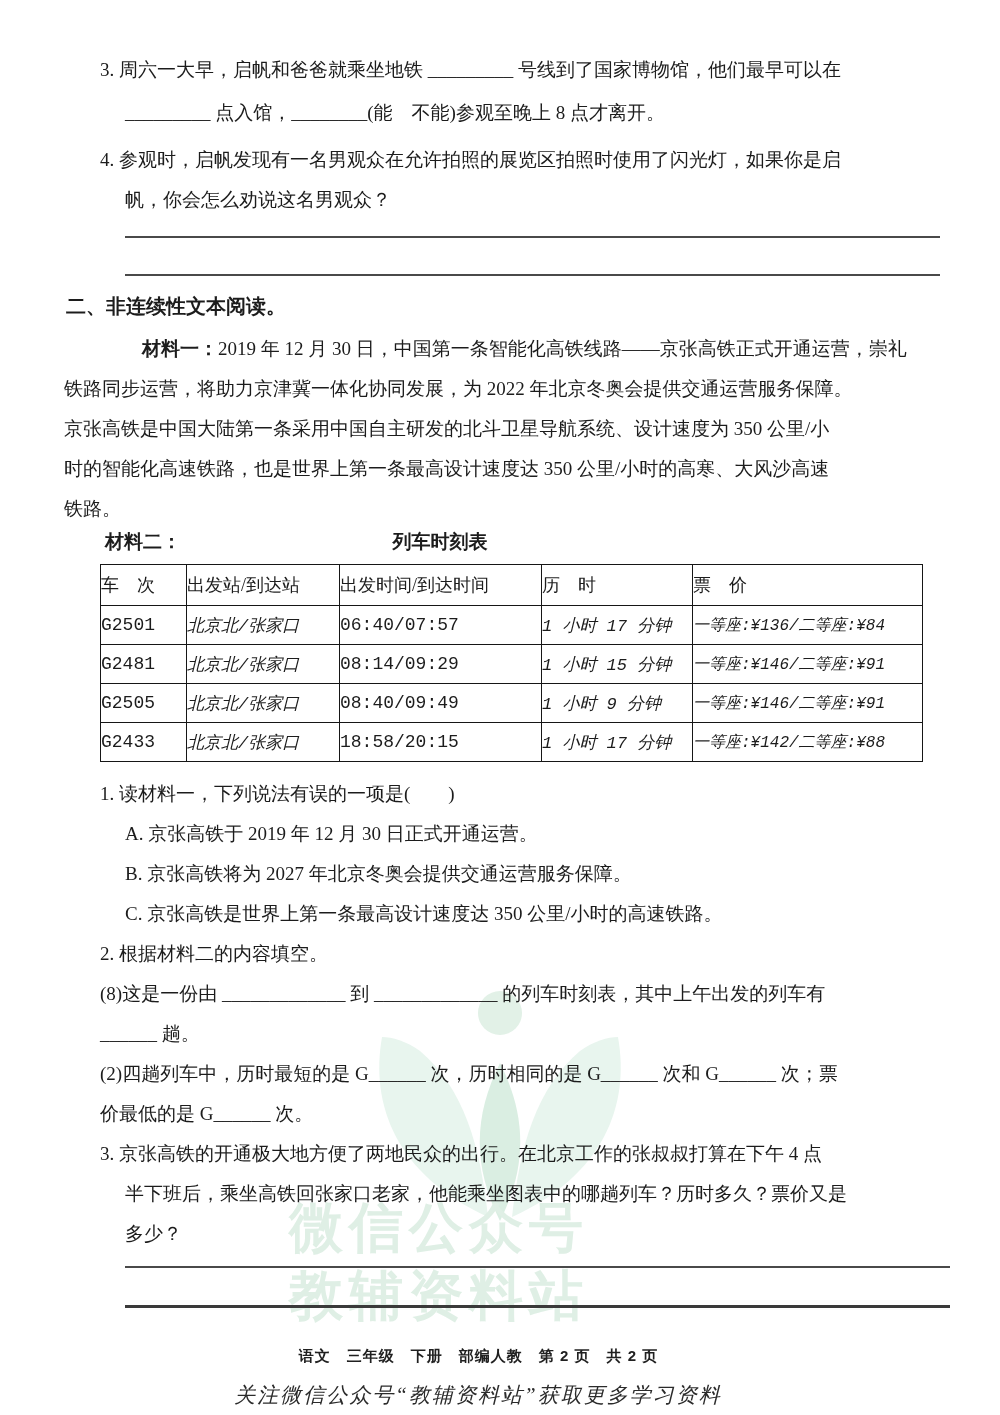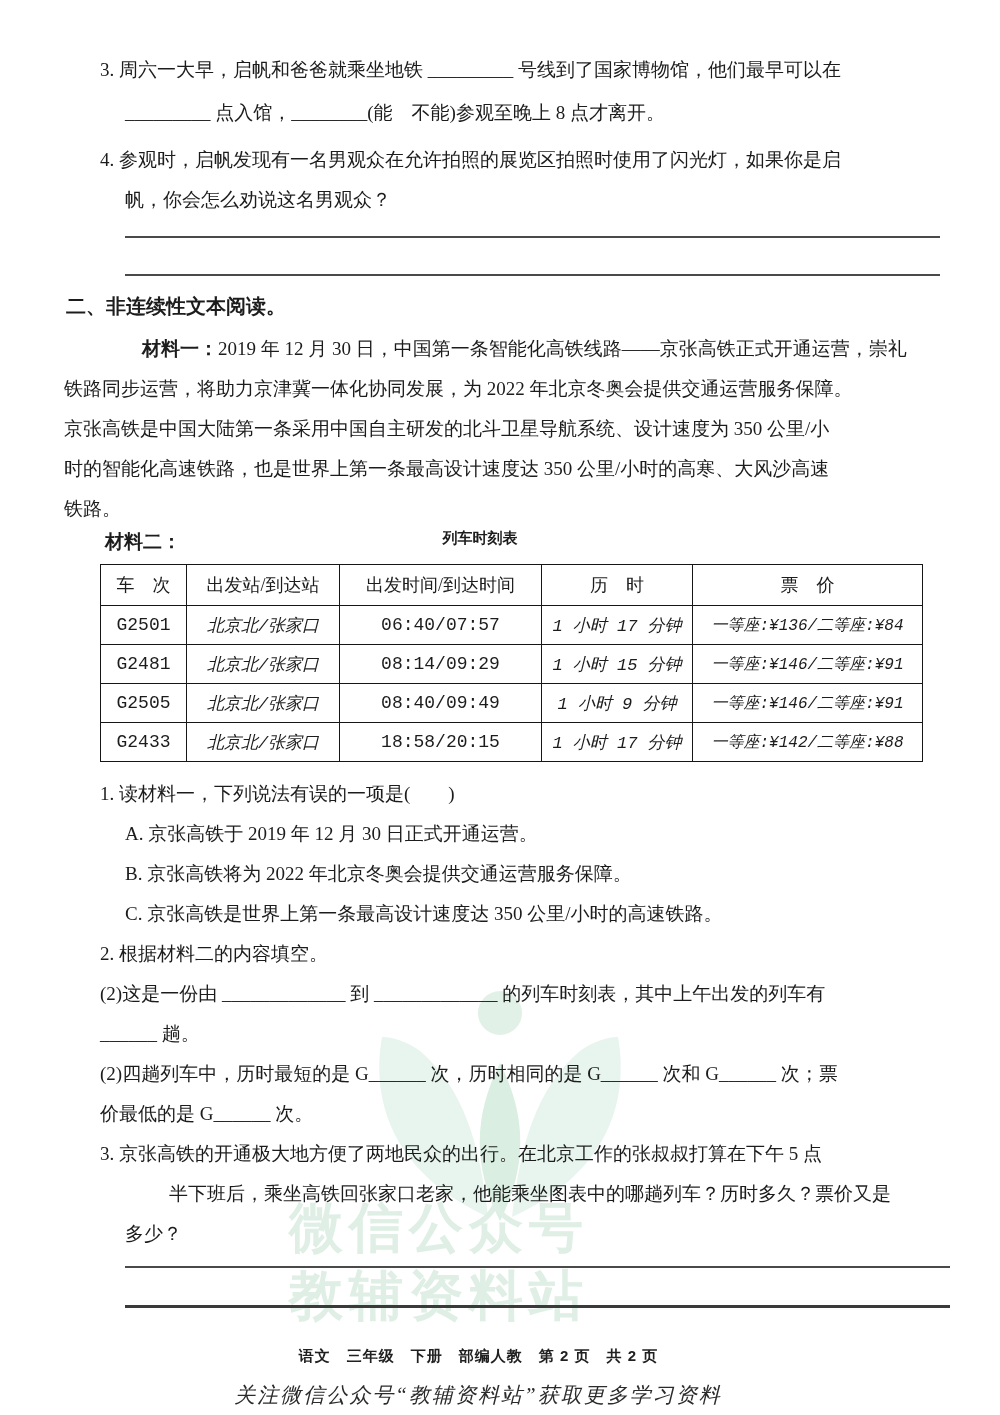--- a/index.html
+++ b/index.html
@@ -17,21 +17,21 @@
   .rule { position:absolute; height:0; border-top:2px solid #4a4a4a; }
   .rule-thick { border-top:3px solid #3a3a3a; }
 
   
   .timetable {
     position:absolute; left:100px; top:564px;
     border-collapse:collapse; table-layout:fixed;
   }
   .timetable th, .timetable td {
     border:1.5px solid #161616;
-    text-align:center; vertical-align:middle;
+    text-align:left; vertical-align:middle;
     padding:0; overflow:hidden;
   }
   .timetable th { font-size:18px; font-weight:400; height:40px; }
   .timetable td { font-size:18px; height:38px;font-family:Liberation Mono, monospace; }
   .timetable td.kai { font-style:italic; font-size:17px; }
   .timetable td.price { font-style:italic; font-size:16px; }
 
   
   .wm { position:absolute; z-index:0; }
   .wm-text {
@@ -81,21 +81,21 @@
 
   <div class="abs body-line" style="left:100px; top:336px;margin-left:42px;">
     <span class="hei" style="font-size:19px;">材料一：</span><span>2019 年 12 月 30 日，中国第一条智能化高铁线路——京张高铁正式开通运营，崇礼</span>
   </div>
   <div class="abs body-line" style="left:64px; top:376px;">铁路同步运营，将助力京津冀一体化协同发展，为 2022 年北京冬奥会提供交通运营服务保障。</div>
   <div class="abs body-line" style="left:64px; top:416px;">京张高铁是中国大陆第一条采用中国自主研发的北斗卫星导航系统、设计速度为 350 公里/小</div>
   <div class="abs body-line" style="left:64px; top:456px;">时的智能化高速铁路，也是世界上第一条最高设计速度达 350 公里/小时的高寒、大风沙高速</div>
   <div class="abs body-line" style="left:64px; top:496px;">铁路。</div>
 
   <div class="abs hei" style="left:105px; top:529px; font-size:19px;">材料二：</div>
-  <div class="abs hei" style="left:0px; top:529px; width:880px; text-align:center; font-size:15px; white-space:nowrap;margin-left:40px;">列车时刻表</div>
+  <div class="abs hei" style="left:0px; top:529px; width:880px; text-align:center; font-size:19px; white-space:nowrap;">列车时刻表</div>
 
   <table class="timetable">
     <colgroup>
       <col style="width:86px">
         <col style="width:153px">
         <col style="width:202px">
         <col style="width:151px">
         <col style="width:230px">
     </colgroup>
     <thead>
@@ -134,29 +134,29 @@
         <td class="kai">北京北/张家口</td>
         <td>18:58/20:15</td>
         <td class="kai">1 小时 17 分钟</td>
         <td class="price">一等座:¥142/二等座:¥88</td>
       </tr>
     </tbody>
   </table>
 
   <div class="abs body-line" style="left:100px; top:781px;">1. 读材料一，下列说法有误的一项是(　　)</div>
   <div class="abs body-line" style="left:125px; top:821px;">A. 京张高铁于 2019 年 12 月 30 日正式开通运营。</div>
-  <div class="abs body-line" style="left:125px; top:861px;">B. 京张高铁将为 2022 年北京冬奥会提供交通运营服务保障。</div>
+  <div class="abs body-line" style="left:125px; top:861px;">B. 京张高铁将为 2027 年北京冬奥会提供交通运营服务保障。</div>
   <div class="abs body-line" style="left:125px; top:901px;">C. 京张高铁是世界上第一条最高设计速度达 350 公里/小时的高速铁路。</div>
   <div class="abs body-line" style="left:100px; top:941px;">2. 根据材料二的内容填空。</div>
-  <div class="abs body-line" style="left:100px; top:981px;">(2)这是一份由 _____________ 到 _____________ 的列车时刻表，其中上午出发的列车有</div>
+  <div class="abs body-line" style="left:100px; top:981px;">(8)这是一份由 _____________ 到 _____________ 的列车时刻表，其中上午出发的列车有</div>
   <div class="abs body-line" style="left:100px; top:1021px;">______ 趟。</div>
   <div class="abs body-line" style="left:100px; top:1061px;">(2)四趟列车中，历时最短的是 G______ 次，历时相同的是 G______ 次和 G______ 次；票</div>
   <div class="abs body-line" style="left:100px; top:1101px;">价最低的是 G______ 次。</div>
-  <div class="abs body-line" style="left:100px; top:1141px;">3. 京张高铁的开通极大地方便了两地民众的出行。在北京工作的张叔叔打算在下午 5 点</div>
-  <div class="abs body-line" style="left:125px; top:1181px;margin-left:44px;">半下班后，乘坐高铁回张家口老家，他能乘坐图表中的哪趟列车？历时多久？票价又是</div>
+  <div class="abs body-line" style="left:100px; top:1141px;">3. 京张高铁的开通极大地方便了两地民众的出行。在北京工作的张叔叔打算在下午 4 点</div>
+  <div class="abs body-line" style="left:125px; top:1181px;">半下班后，乘坐高铁回张家口老家，他能乘坐图表中的哪趟列车？历时多久？票价又是</div>
   <div class="abs body-line" style="left:125px; top:1221px;">多少？</div>
 
   <div class="rule" style="left:125px; top:1266px; width:825px;"></div>
   <div class="rule rule-thick" style="left:125px; top:1305px; width:825px;"></div>
 
   <div class="footer-line" style="top:1347px;">语文　三年级　下册　部编人教　第 2 页　共 2 页</div>
   <div class="promo-line" style="top:1381px;">关注微信公众号“教辅资料站”获取更多学习资料</div>
 
 </div>
 

